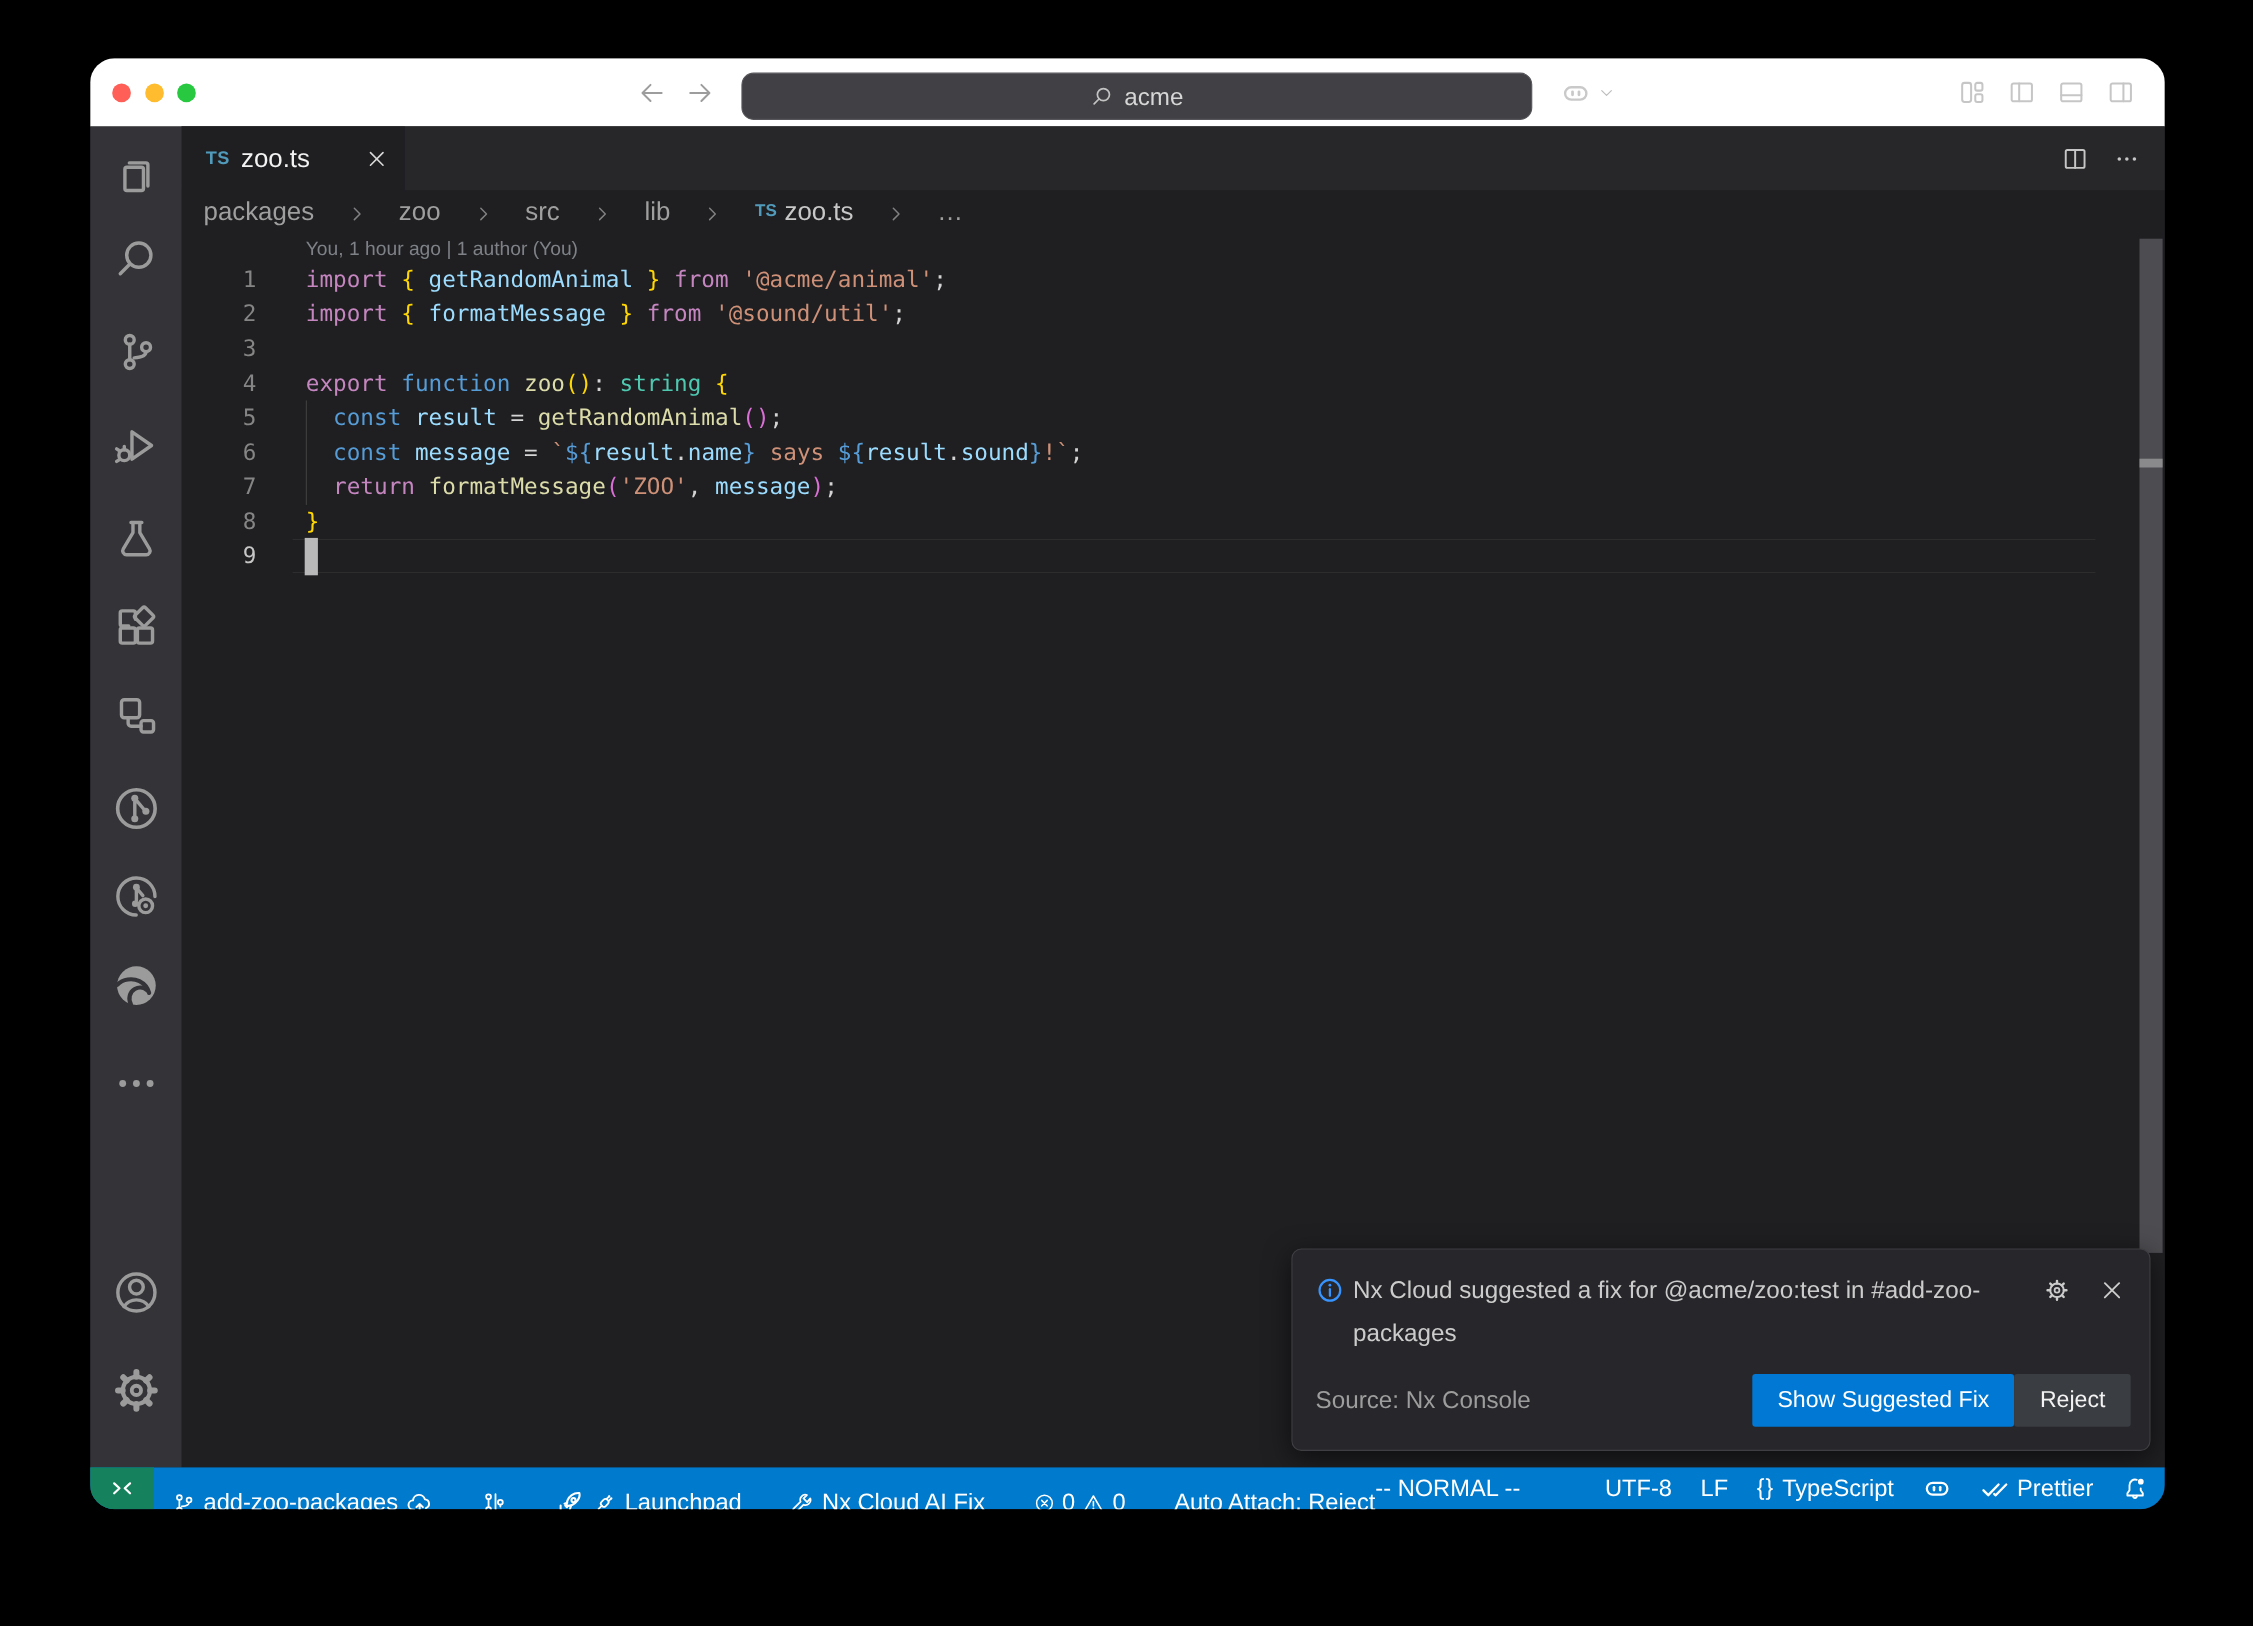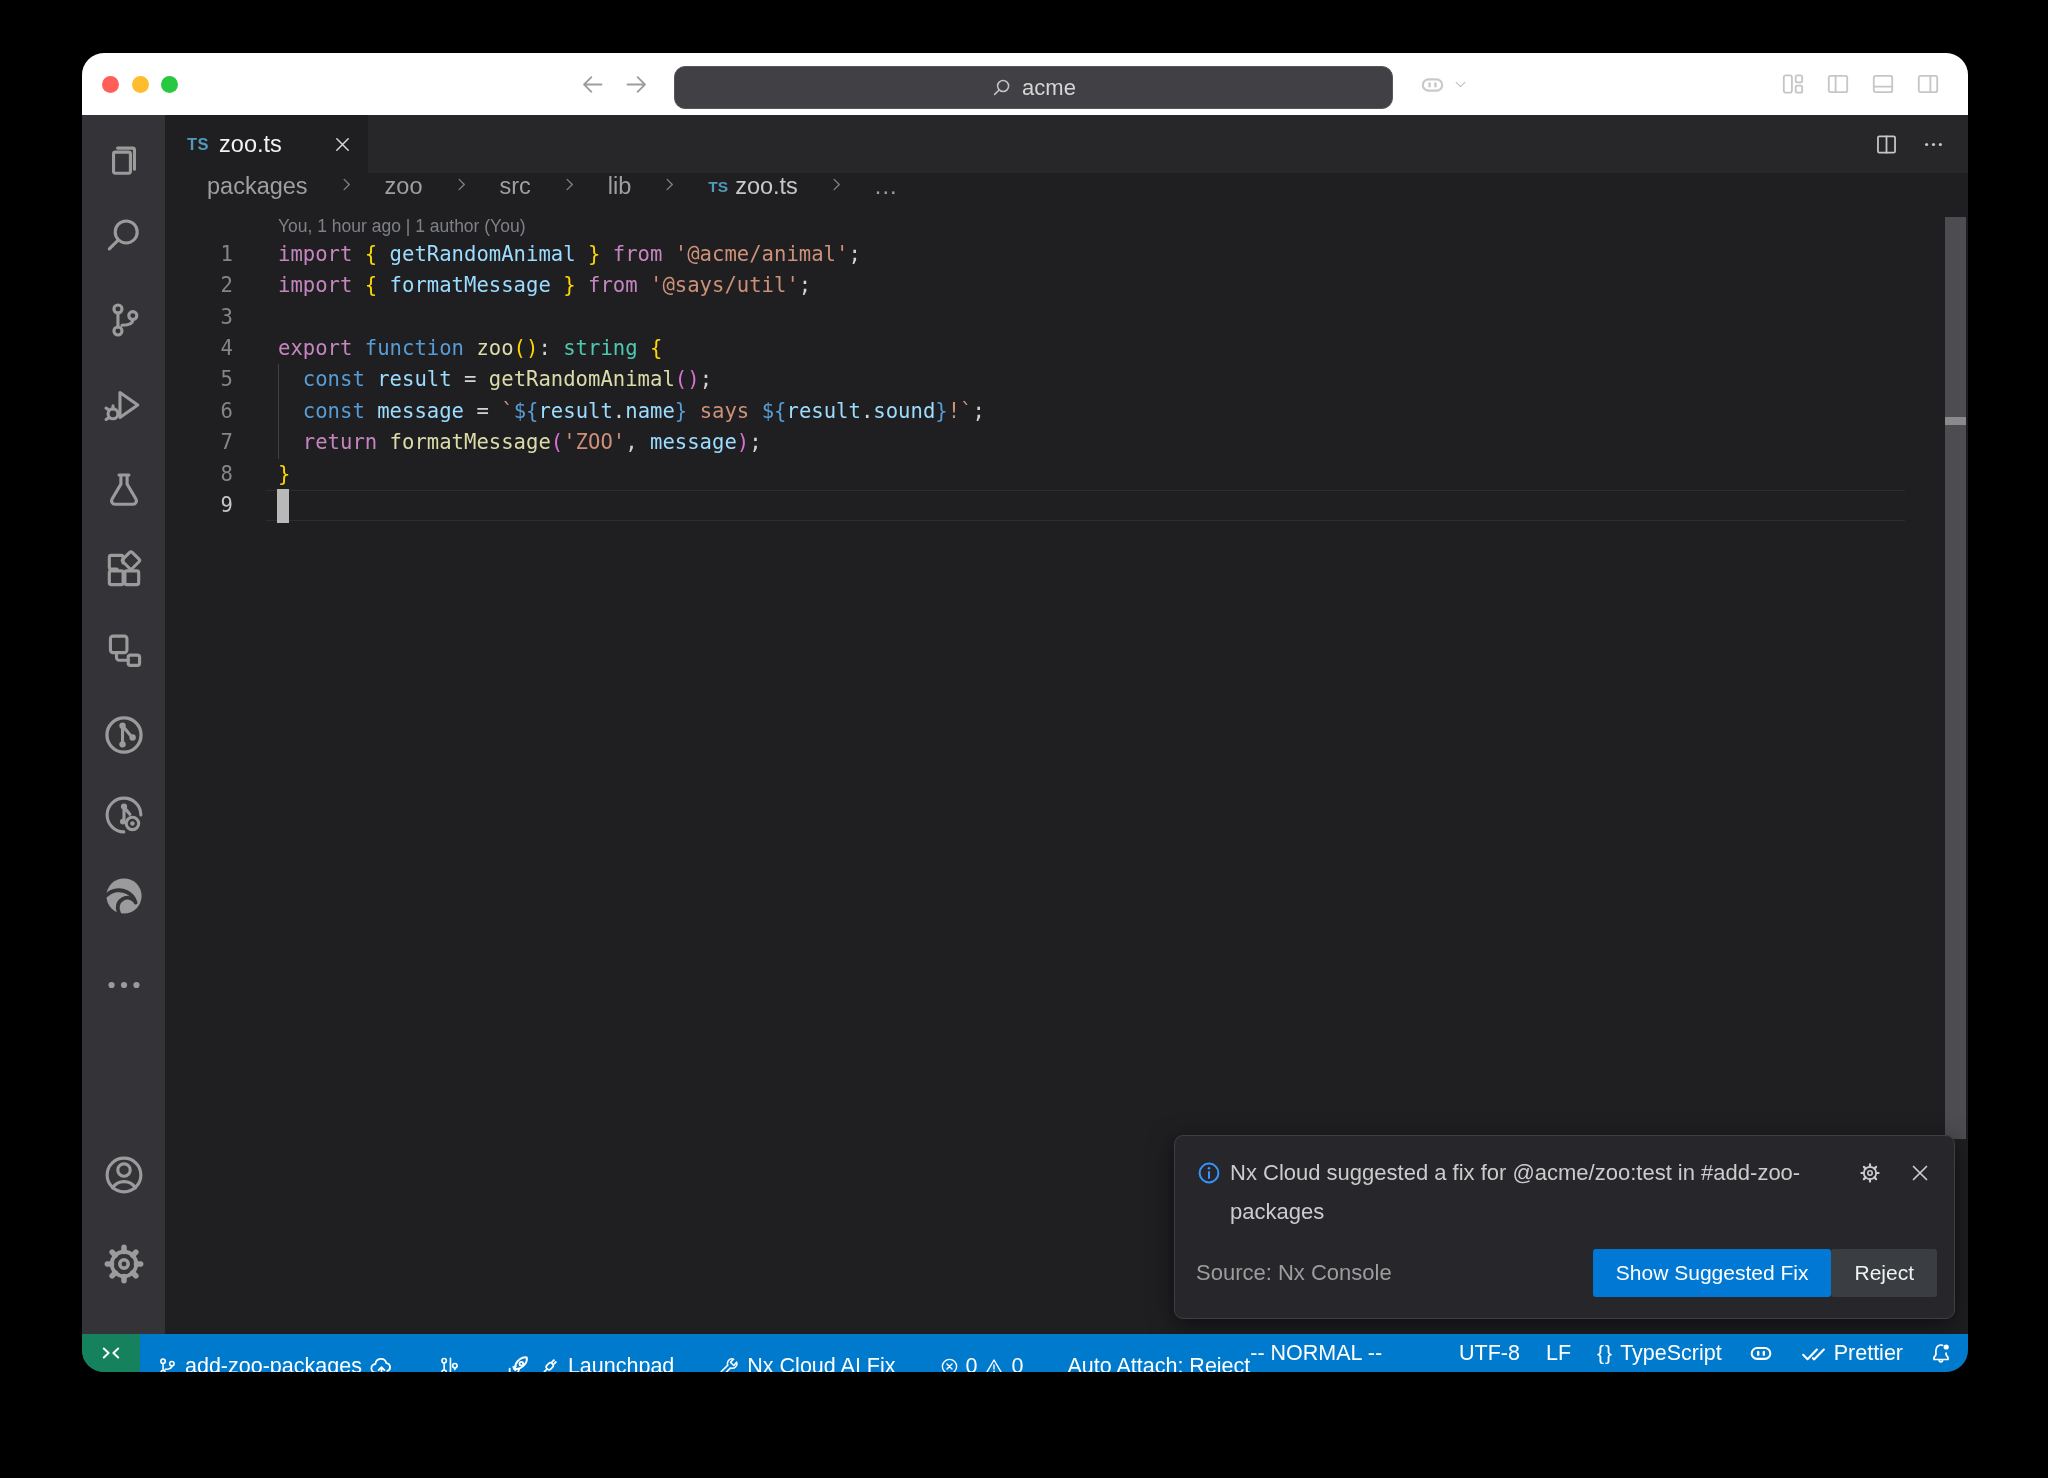--- a/index.html
+++ b/index.html
@@ -46,21 +46,21 @@
   
   .tabbar { height:58px; background:#27272a; display:flex; flex:none; }
   .tab { width:203px; height:58px; background:#1f1f22; display:flex; align-items:center; padding:0 15px 0 22px; flex:none; }
   .tab .ts-badge { font-size:16.5px; font-weight:700; color:#519aba; letter-spacing:.5px; }
   .tab .tab-label { font-size:23.5px; color:#f3f3f3; margin-left:10px; }
   .tab .close { margin-left:auto; width:21px; height:21px; color:#d8d8d8; }
   .editor-actions { margin-left:auto; display:flex; align-items:center; gap:22px; padding-right:22px; color:#c6c6c6; }
   .editor-actions .ic { width:25px; height:25px; }
 
   
-  .breadcrumbs { height:38px; display:flex; align-items:flex-start; padding-left:42px; font-size:23.5px; color:#9f9f9f; flex:none;gap:24px; }
+  .breadcrumbs { height:38px; display:flex; align-items:center; padding-left:20px; font-size:23.5px; color:#9f9f9f; flex:none;gap:24px; }
   .bc-sep { width:19px; height:19px; color:#818181; margin:0 5px; }
   .bc-item { color:#9f9f9f; }
   .bc-file { display:flex; align-items:center; gap:7px; }
   .bc-file .ts-badge { font-size:15.5px; font-weight:700; color:#519aba; }
   .bc-file .bc-filename { color:#c8c8c8; }
   .bc-tail { color:#9f9f9f; letter-spacing:1px; }
 
   
   .editor { position:relative; flex:1; overflow:hidden; }
   .codelens { height:27.8px; line-height:30px; padding-left:113px; font-size:17.5px; color:#7e8287; }
@@ -309,21 +309,21 @@
             <span class="bc-sep"><svg viewBox="0 0 24 24" width="100%" height="100%" fill="none" stroke="currentColor" stroke-width="1.7" stroke-linecap="round" stroke-linejoin="round">
                 <path d="M9 5.5l6.5 6.5L9 18.5"></path>
               </svg></span>
             <span class="bc-tail">...</span>
           </div>
 
         <div class="editor">
           <div class="codelens">You, 1 hour ago | 1 author (You)</div>
           <div id="code-lines">
               <div class="code-line"><span class="ln">1</span><span class="lc"><span class="tk-ctrl">import </span><span class="tk-b1">{ </span><span class="tk-var">getRandomAnimal</span><span class="tk-b1"> }</span><span class="tk-ctrl"> from </span><span class="tk-str">'@acme/animal'</span><span class="tk-p">;</span></span></div>
-              <div class="code-line"><span class="ln">2</span><span class="lc"><span class="tk-ctrl">import </span><span class="tk-b1">{ </span><span class="tk-var">formatMessage</span><span class="tk-b1"> }</span><span class="tk-ctrl"> from </span><span class="tk-str">'@says/util'</span><span class="tk-p">;</span></span></div>
+              <div class="code-line"><span class="ln">2</span><span class="lc"><span class="tk-ctrl">import </span><span class="tk-b1">{ </span><span class="tk-var">formatMessage</span><span class="tk-b1"> }</span><span class="tk-ctrl"> from </span><span class="tk-str">'@sound/util'</span><span class="tk-p">;</span></span></div>
               <div class="code-line"><span class="ln">3</span><span class="lc"></span></div>
               <div class="code-line"><span class="ln">4</span><span class="lc"><span class="tk-ctrl">export </span><span class="tk-kw">function </span><span class="tk-fn">zoo</span><span class="tk-b1">(</span><span class="tk-b1">)</span><span class="tk-p">: </span><span class="tk-type">string</span><span class="tk-p"> </span><span class="tk-b1">{</span></span></div>
               <div class="code-line"><span class="ln">5</span><span class="lc"><span class="tk-p">  </span><span class="tk-kw">const </span><span class="tk-var">result</span><span class="tk-p"> = </span><span class="tk-fn">getRandomAnimal</span><span class="tk-b2">(</span><span class="tk-b2">)</span><span class="tk-p">;</span></span></div>
               <div class="code-line"><span class="ln">6</span><span class="lc"><span class="tk-p">  </span><span class="tk-kw">const </span><span class="tk-var">message</span><span class="tk-p"> = </span><span class="tk-str">`</span><span class="tk-tmpl">${</span><span class="tk-var">result</span><span class="tk-p">.</span><span class="tk-var">name</span><span class="tk-tmpl">}</span><span class="tk-str"> says </span><span class="tk-tmpl">${</span><span class="tk-var">result</span><span class="tk-p">.</span><span class="tk-var">sound</span><span class="tk-tmpl">}</span><span class="tk-str">!`</span><span class="tk-p">;</span></span></div>
               <div class="code-line"><span class="ln">7</span><span class="lc"><span class="tk-p">  </span><span class="tk-ctrl">return </span><span class="tk-fn">formatMessage</span><span class="tk-b2">(</span><span class="tk-str">'ZOO'</span><span class="tk-p">, </span><span class="tk-var">message</span><span class="tk-b2">)</span><span class="tk-p">;</span></span></div>
               <div class="code-line"><span class="ln">8</span><span class="lc"><span class="tk-b1">}</span></span></div>
               <div class="code-line cur"><div class="cur-box"></div><div class="cursor"></div><span class="ln">9</span><span class="lc"></span></div>
             </div>
           <div class="indent-guide"></div>
           <div class="scrollbar"></div>

